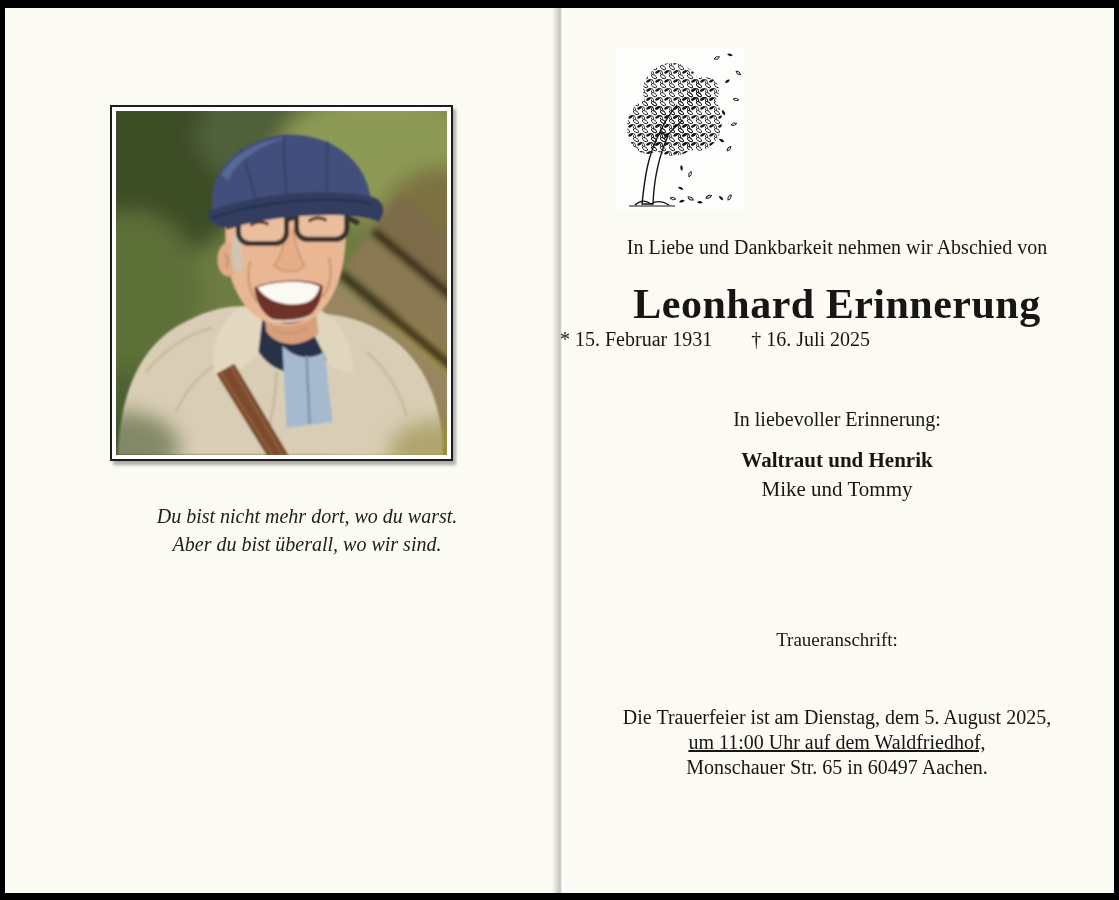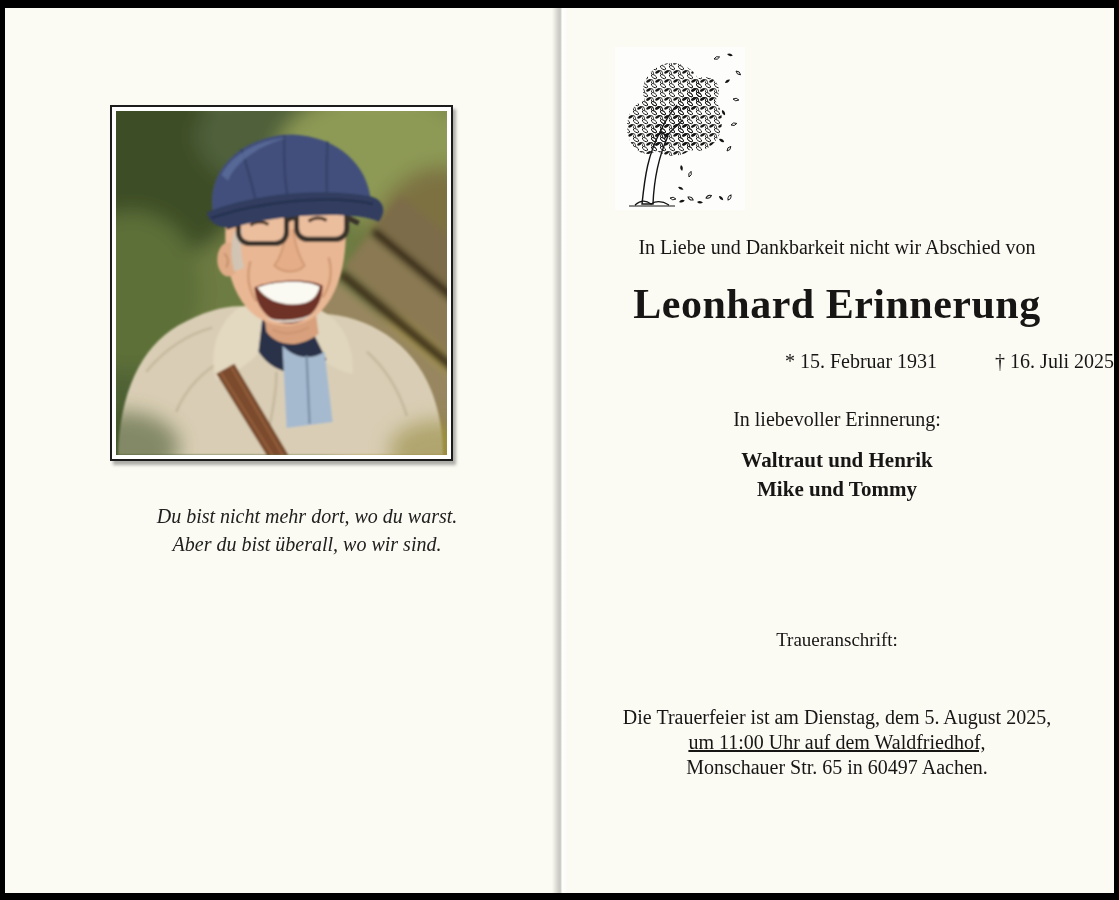--- a/index.html
+++ b/index.html
@@ -14,24 +14,24 @@
                border:2px solid #1c1c1c;background:#fff;padding:4px;
                box-shadow:3px 4px 3px rgba(110,110,105,.55);}
   .photo-frame svg{display:block;width:100%;height:100%;}
   .quote{position:absolute;left:0;top:494px;width:604px;text-align:center;
          font-style:italic;font-size:20px;line-height:28px;color:#20201e;}
   
   .rp{position:absolute;left:555px;width:554px;text-align:center;}
   .tree-box{position:absolute;left:610px;top:39px;width:130px;height:163px;background:#fdfdfb;}
   .intro{top:228px;font-size:20px;}
   .name{top:272px;font-size:42px;font-weight:700;letter-spacing:.5px;}
-  .dates{top:342px;font-size:20px;display:flex;justify-content:flex-end;column-gap:58px;}
+  .dates{top:320px;font-size:20px;display:flex;justify-content:flex-start;column-gap:39px;}
   .remember{top:400px;font-size:20px;}
   .mourner1{top:440px;font-size:21px;font-weight:700;}
-  .mourner2{top:469px;font-size:21px;font-weight:700;}
+  .mourner2{top:469px;font-size:21px;font-weight:400;}
   .addr-head{top:621px;font-size:19px;}
   .addr-line{top:644px;font-size:19px;}
   .svc1{top:698px;font-size:20px;}
   .svc2{top:723px;font-size:20px;text-decoration:underline;}
   .svc3{top:748px;font-size:20px;}
 </style>
 </head>
 <body>
 
 <div class="canvas">
@@ -189,21 +189,21 @@
         <use href="#leaf" transform="translate(55 151) rotate(10)"></use>
         <use href="#leaff" transform="translate(64 155) rotate(-15)"></use>
         <use href="#leaf" transform="translate(73 150) rotate(30)"></use>
         <use href="#leaff" transform="translate(82 155) rotate(5)"></use>
         <use href="#leaf" transform="translate(91 151) rotate(-25)"></use>
         <use href="#leaff" transform="translate(104 149) rotate(45)"></use>
         <use href="#leaf" transform="translate(113 153) rotate(-60)"></use>
       </svg>
     </div>
 
-    <div class="rp intro">In Liebe und Dankbarkeit nicht wir Abschied von</div>
+    <div class="rp intro">In Liebe und Dankbarkeit nehmen wir Abschied von</div>
     <div class="rp name">Leonhard Erinnerung</div>
 
     <div class="rp dates">
       <span>* 15. Februar 1931</span>
       <span>† 16. Juli 2025</span>
     </div>
 
     <div class="rp remember">In liebevoller Erinnerung:</div>
     <div class="rp mourner1">Waltraut und Henrik</div>
     <div class="rp mourner2">Mike und Tommy</div>

